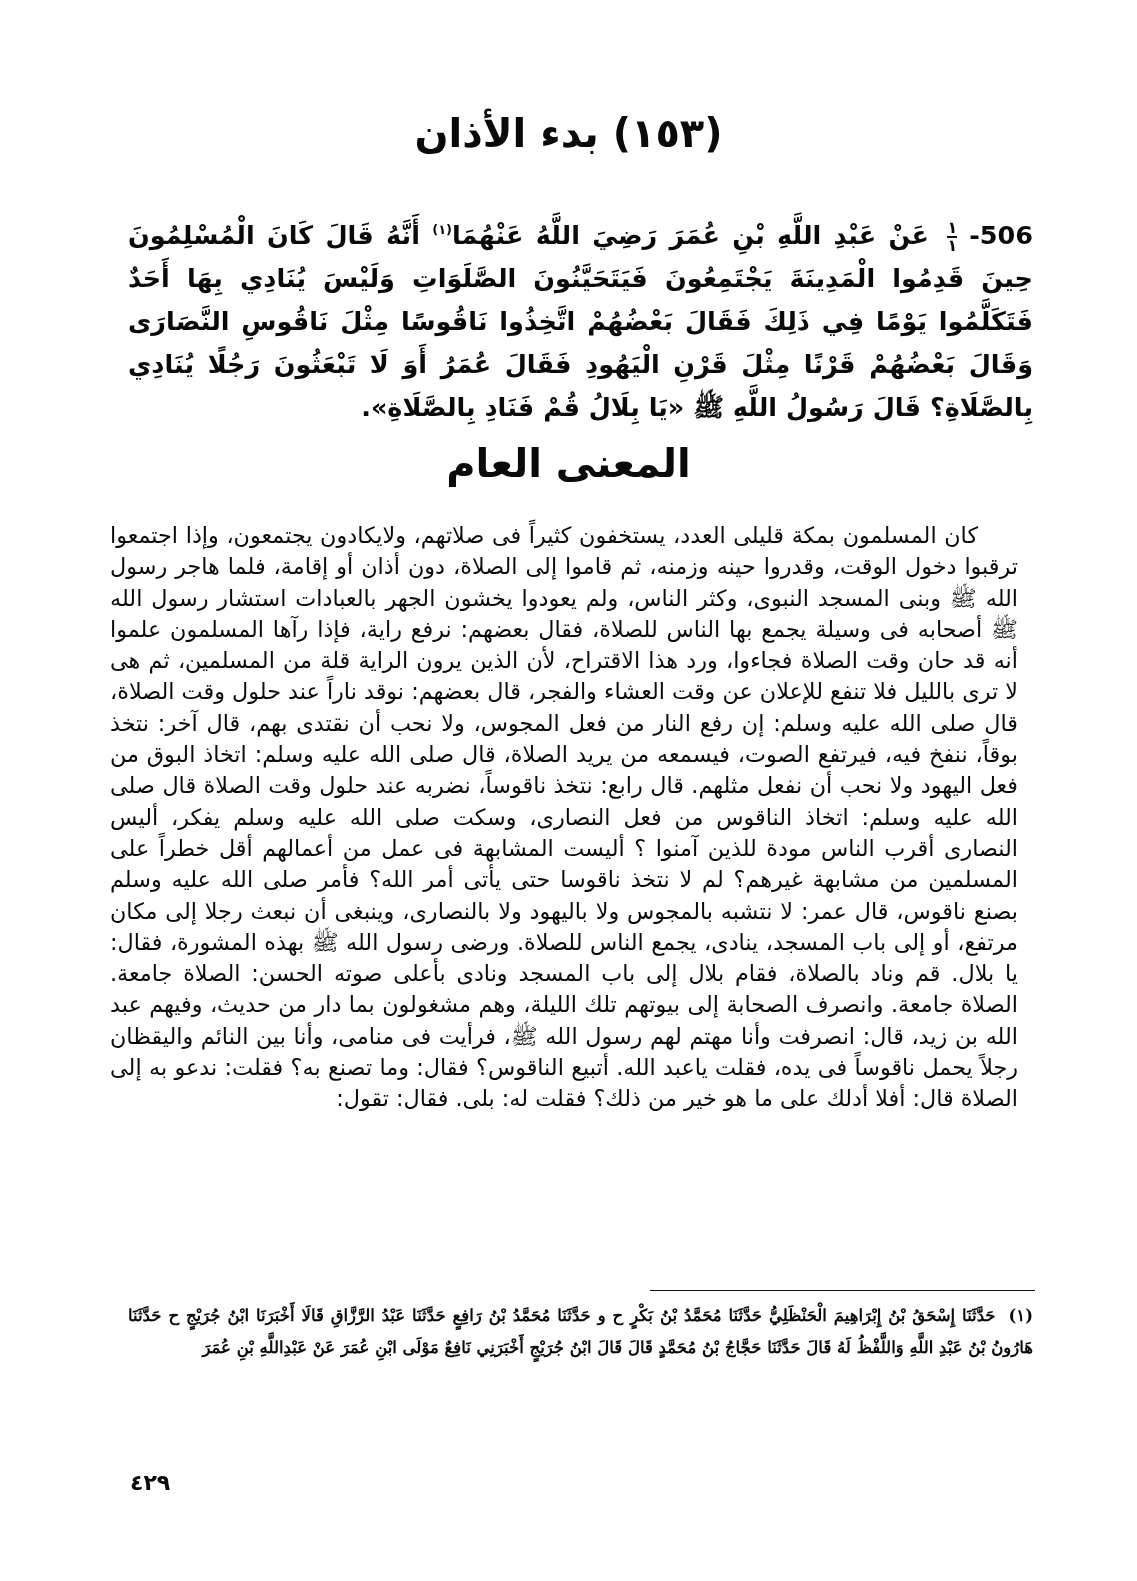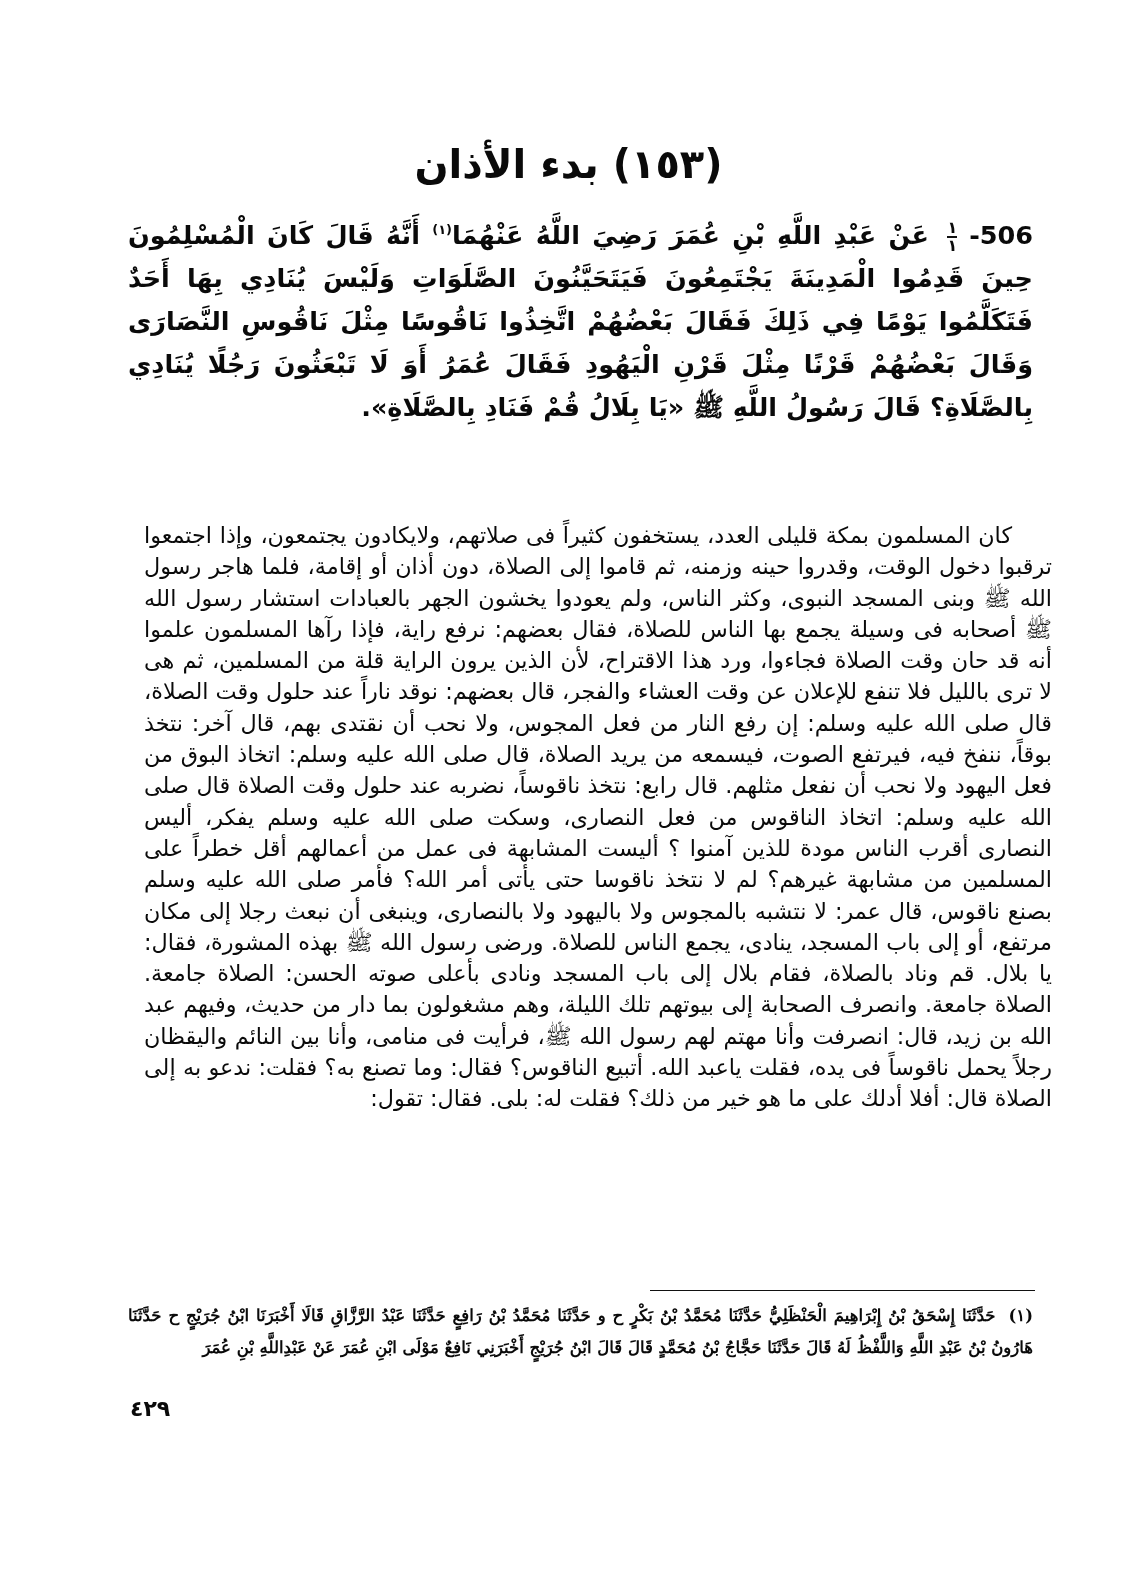--- a/index.html
+++ b/index.html
@@ -18,21 +18,20 @@
     }
     .chapter-title {
       position: absolute;
       left: 0; right: 0;
       top: 110px;
       text-align: center;
       direction: rtl;
       font-size: 40px;
       font-weight: bold;
       letter-spacing: 0px;
-      margin-top: 31px;
     }
     .hadith {
       position: absolute;
       left: 128px;
       width: 905px;
       top: 208px;
       direction: rtl;
       text-align: justify;
       text-align-last: right;
       font-size: 25.5px;
@@ -55,21 +54,21 @@
       position: absolute;
       left: 0; right: 0;
       top: 440px;
       text-align: center;
       direction: rtl;
       font-size: 40px;
       font-weight: bold;
     }
     .body-text {
       position: absolute;
-      left: 144px;
+      left: 110px;
       width: 908px;
       top: 520px;
       direction: rtl;
       text-align: justify;
       text-align-last: justify;
       font-size: 22.3px;
       line-height: 31.3px;
       font-weight: 500;
     }
     .body-text p { margin: 0; text-indent: 40px; }
@@ -90,21 +89,21 @@
       text-align: justify;
       font-family: "DejaVu Serif", serif;
       font-size: 16.5px;
       line-height: 32px;
       font-weight: bold;
     }
     .footnote .fn-marker { margin-left: 6px; }
     .page-number {
       position: absolute;
       left: 130px;
-      top: 1396px;
+      top: 1470px;
       font-size: 22px;
       font-weight: bold;
       direction: rtl;
     }
   </style>
 </head>
 <body>
 
 <div class="page">
 
@@ -112,20 +111,21 @@
     <span>(١٥٣)</span>
     <span>بدء الأذان</span>
   </div>
 
   <div class="hadith">
     <span class="num">506-</span><span class="frac"><span>١</span><span class="bar"></span><span>١</span></span>
     <span>عَنْ عَبْدِ اللَّهِ بْنِ عُمَرَ رَضِيَ اللَّهُ عَنْهُمَا</span><sup>(١)</sup>
     <span>أَنَّهُ قَالَ كَانَ الْمُسْلِمُونَ حِينَ قَدِمُوا الْمَدِينَةَ يَجْتَمِعُونَ فَيَتَحَيَّنُونَ الصَّلَوَاتِ وَلَيْسَ يُنَادِي بِهَا أَحَدٌ فَتَكَلَّمُوا يَوْمًا فِي ذَلِكَ فَقَالَ بَعْضُهُمْ اتَّخِذُوا نَاقُوسًا مِثْلَ نَاقُوسِ النَّصَارَى وَقَالَ بَعْضُهُمْ قَرْنًا مِثْلَ قَرْنِ الْيَهُودِ فَقَالَ عُمَرُ أَوَ لَا تَبْعَثُونَ رَجُلًا يُنَادِي بِالصَّلَاةِ؟ قَالَ رَسُولُ اللَّهِ ﷺ «يَا بِلَالُ قُمْ فَنَادِ بِالصَّلَاةِ».</span>
   </div>
 
+  <div class="section-title">المعنى العام</div>
 
   <div class="body-text">
     <p class="last">كان المسلمون بمكة قليلى العدد، يستخفون كثيراً فى صلاتهم، ولايكادون يجتمعون، وإذا اجتمعوا ترقبوا دخول الوقت، وقدروا حينه وزمنه، ثم قاموا إلى الصلاة، دون أذان أو إقامة، فلما هاجر رسول الله ﷺ وبنى المسجد النبوى، وكثر الناس، ولم يعودوا يخشون الجهر بالعبادات استشار رسول الله ﷺ أصحابه فى وسيلة يجمع بها الناس للصلاة، فقال بعضهم: نرفع راية، فإذا رآها المسلمون علموا أنه قد حان وقت الصلاة فجاءوا، ورد هذا الاقتراح، لأن الذين يرون الراية قلة من المسلمين، ثم هى لا ترى بالليل فلا تنفع للإعلان عن وقت العشاء والفجر، قال بعضهم: نوقد ناراً عند حلول وقت الصلاة، قال صلى الله عليه وسلم: إن رفع النار من فعل المجوس، ولا نحب أن نقتدى بهم، قال آخر: نتخذ بوقاً، ننفخ فيه، فيرتفع الصوت، فيسمعه من يريد الصلاة، قال صلى الله عليه وسلم: اتخاذ البوق من فعل اليهود ولا نحب أن نفعل مثلهم. قال رابع: نتخذ ناقوساً، نضربه عند حلول وقت الصلاة قال صلى الله عليه وسلم: اتخاذ الناقوس من فعل النصارى، وسكت صلى الله عليه وسلم يفكر، أليس النصارى أقرب الناس مودة للذين آمنوا ؟ أليست المشابهة فى عمل من أعمالهم أقل خطراً على المسلمين من مشابهة غيرهم؟ لم لا نتخذ ناقوسا حتى يأتى أمر الله؟ فأمر صلى الله عليه وسلم بصنع ناقوس، قال عمر: لا نتشبه بالمجوس ولا باليهود ولا بالنصارى، وينبغى أن نبعث رجلا إلى مكان مرتفع، أو إلى باب المسجد، ينادى، يجمع الناس للصلاة. ورضى رسول الله ﷺ بهذه المشورة، فقال: يا بلال. قم وناد بالصلاة، فقام بلال إلى باب المسجد ونادى بأعلى صوته الحسن: الصلاة جامعة. الصلاة جامعة. وانصرف الصحابة إلى بيوتهم تلك الليلة، وهم مشغولون بما دار من حديث، وفيهم عبد الله بن زيد، قال: انصرفت وأنا مهتم لهم رسول الله ﷺ، فرأيت فى منامى، وأنا بين النائم واليقظان رجلاً يحمل ناقوساً فى يده، فقلت ياعبد الله. أتبيع الناقوس؟ فقال: وما تصنع به؟ فقلت: ندعو به إلى الصلاة قال: أفلا أدلك على ما هو خير من ذلك؟ فقلت له: بلى. فقال: تقول:</p>
   </div>
 
   <div class="footnote-rule"></div>
 
   <div class="footnote">
     <span class="fn-marker">(١)</span>
     <span>حَدَّثَنَا إِسْحَقُ بْنُ إِبْرَاهِيمَ الْحَنْظَلِيُّ حَدَّثَنَا مُحَمَّدُ بْنُ بَكْرٍ ح و حَدَّثَنَا مُحَمَّدُ بْنُ رَافِعٍ حَدَّثَنَا عَبْدُ الرَّزَّاقِ قَالَا أَخْبَرَنَا ابْنُ جُرَيْجٍ ح حَدَّثَنَا هَارُونُ بْنُ عَبْدِ اللَّهِ وَاللَّفْظُ لَهُ قَالَ حَدَّثَنَا حَجَّاجُ بْنُ مُحَمَّدٍ قَالَ قَالَ ابْنُ جُرَيْجٍ أَخْبَرَنِي نَافِعٌ مَوْلَى ابْنِ عُمَرَ عَنْ عَبْدِاللَّهِ بْنِ عُمَرَ</span>

